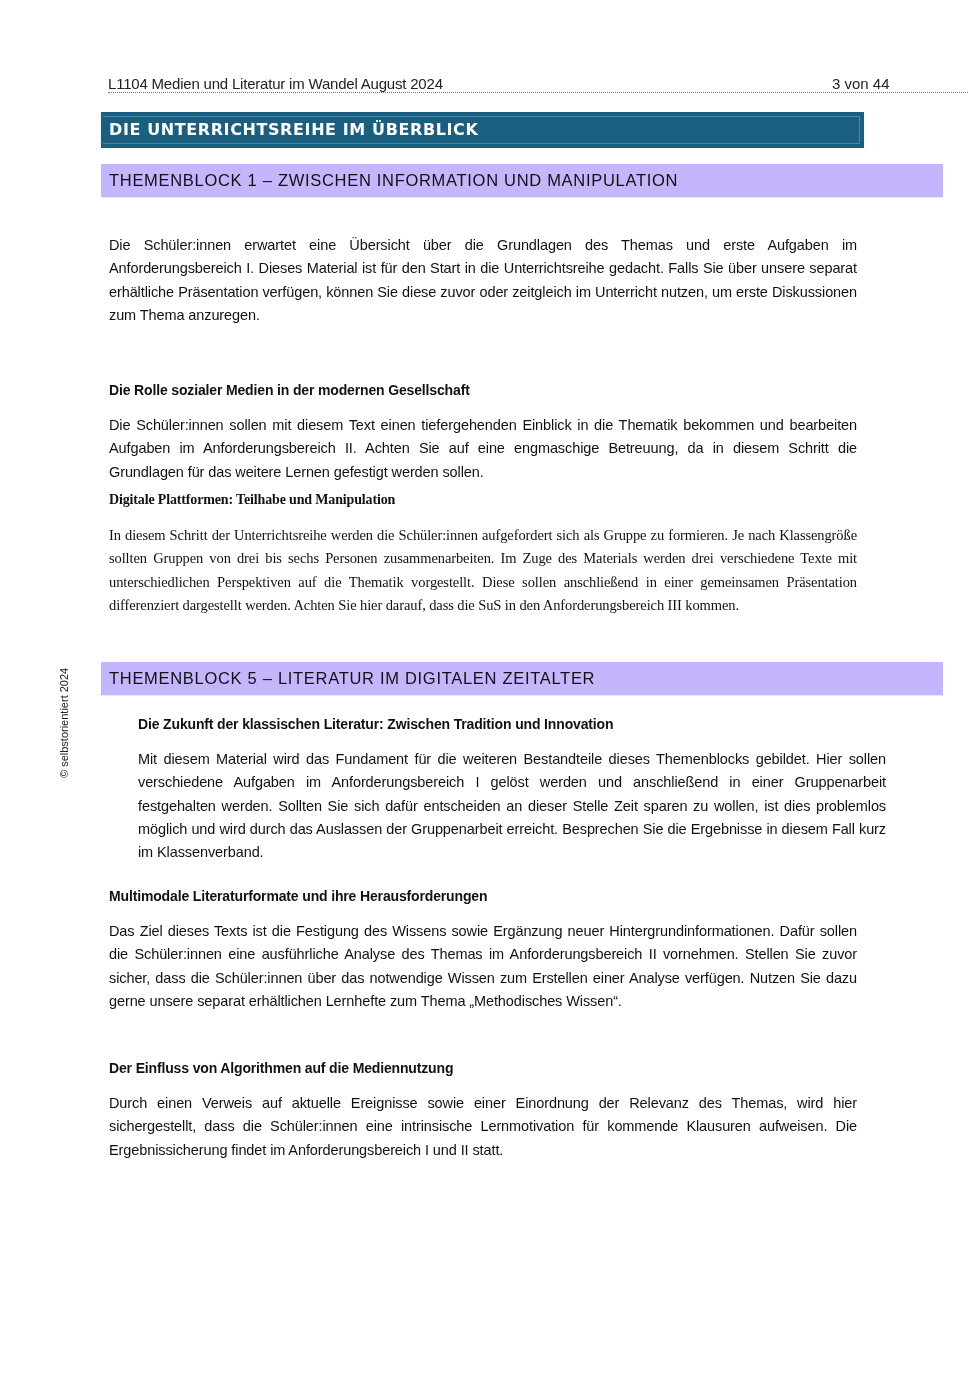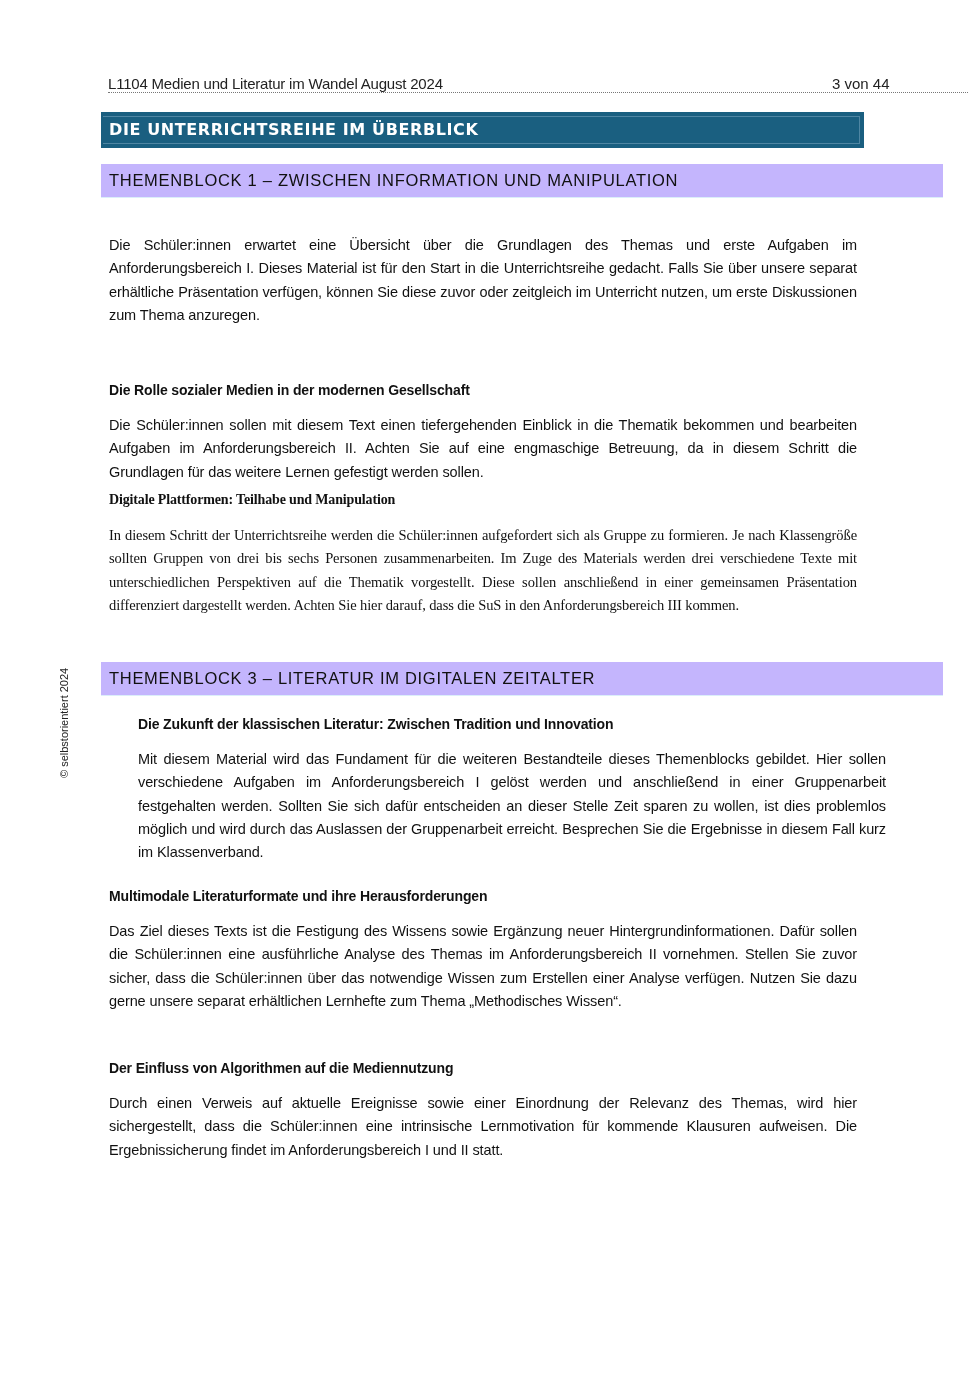--- a/index.html
+++ b/index.html
@@ -52,21 +52,21 @@
   <p class="subhead">Die Rolle sozialer Medien in der modernen Gesellschaft</p>
   <p class="para" style="margin-top:16px;">Die Schüler:innen sollen mit diesem Text einen tiefergehenden Einblick in die Thematik bekommen und bearbeiten Aufgaben im Anforderungsbereich II. Achten Sie auf eine engmaschige Betreuung, da in diesem Schritt die Grundlagen für das weitere Lernen gefestigt werden sollen.</p>
 </div>
 
 <div class="content" style="top:492px;font-family:Liberation Serif, serif;">
   <p class="subhead">Digitale Plattformen: Teilhabe und Manipulation</p>
   <p class="para" style="margin-top:16px;">In diesem Schritt der Unterrichtsreihe werden die Schüler:innen aufgefordert sich als Gruppe zu formieren. Je nach Klassengröße sollten Gruppen von drei bis sechs Personen zusammenarbeiten. Im Zuge des Materials werden drei verschiedene Texte mit unterschiedlichen Perspektiven auf die Thematik vorgestellt. Diese sollen anschließend in einer gemeinsamen Präsentation differenziert dargestellt werden. Achten Sie hier darauf, dass die SuS in den Anforderungsbereich III kommen.</p>
 </div>
 
 <div class="theme-banner" style="top:662px;">
-  <div class="title">THEMENBLOCK 3 – LITERATUR IM DIGITALEN ZEITALTER</div>
+  <div class="title">THEMENBLOCK 5 – LITERATUR IM DIGITALEN ZEITALTER</div>
 </div>
 
 <div class="content" style="top:716px;margin-left:29px;">
   <p class="subhead">Die Zukunft der klassischen Literatur: Zwischen Tradition und Innovation</p>
   <p class="para" style="margin-top:16px;">Mit diesem Material wird das Fundament für die weiteren Bestandteile dieses Themenblocks gebildet. Hier sollen verschiedene Aufgaben im Anforderungsbereich I gelöst werden und anschließend in einer Gruppenarbeit festgehalten werden. Sollten Sie sich dafür entscheiden an dieser Stelle Zeit sparen zu wollen, ist dies problemlos möglich und wird durch das Auslassen der Gruppenarbeit erreicht. Besprechen Sie die Ergebnisse in diesem Fall kurz im Klassenverband.</p>
 </div>
 
 <div class="content" style="top:888px;">
   <p class="subhead">Multimodale Literaturformate und ihre Herausforderungen</p>
   <p class="para" style="margin-top:16px;">Das Ziel dieses Texts ist die Festigung des Wissens sowie Ergänzung neuer Hintergrundinformationen. Dafür sollen die Schüler:innen eine ausführliche Analyse des Themas im Anforderungsbereich II vornehmen. Stellen Sie zuvor sicher, dass die Schüler:innen über das notwendige Wissen zum Erstellen einer Analyse verfügen. Nutzen Sie dazu gerne unsere separat erhältlichen Lernhefte zum Thema „Methodisches Wissen“.</p>

